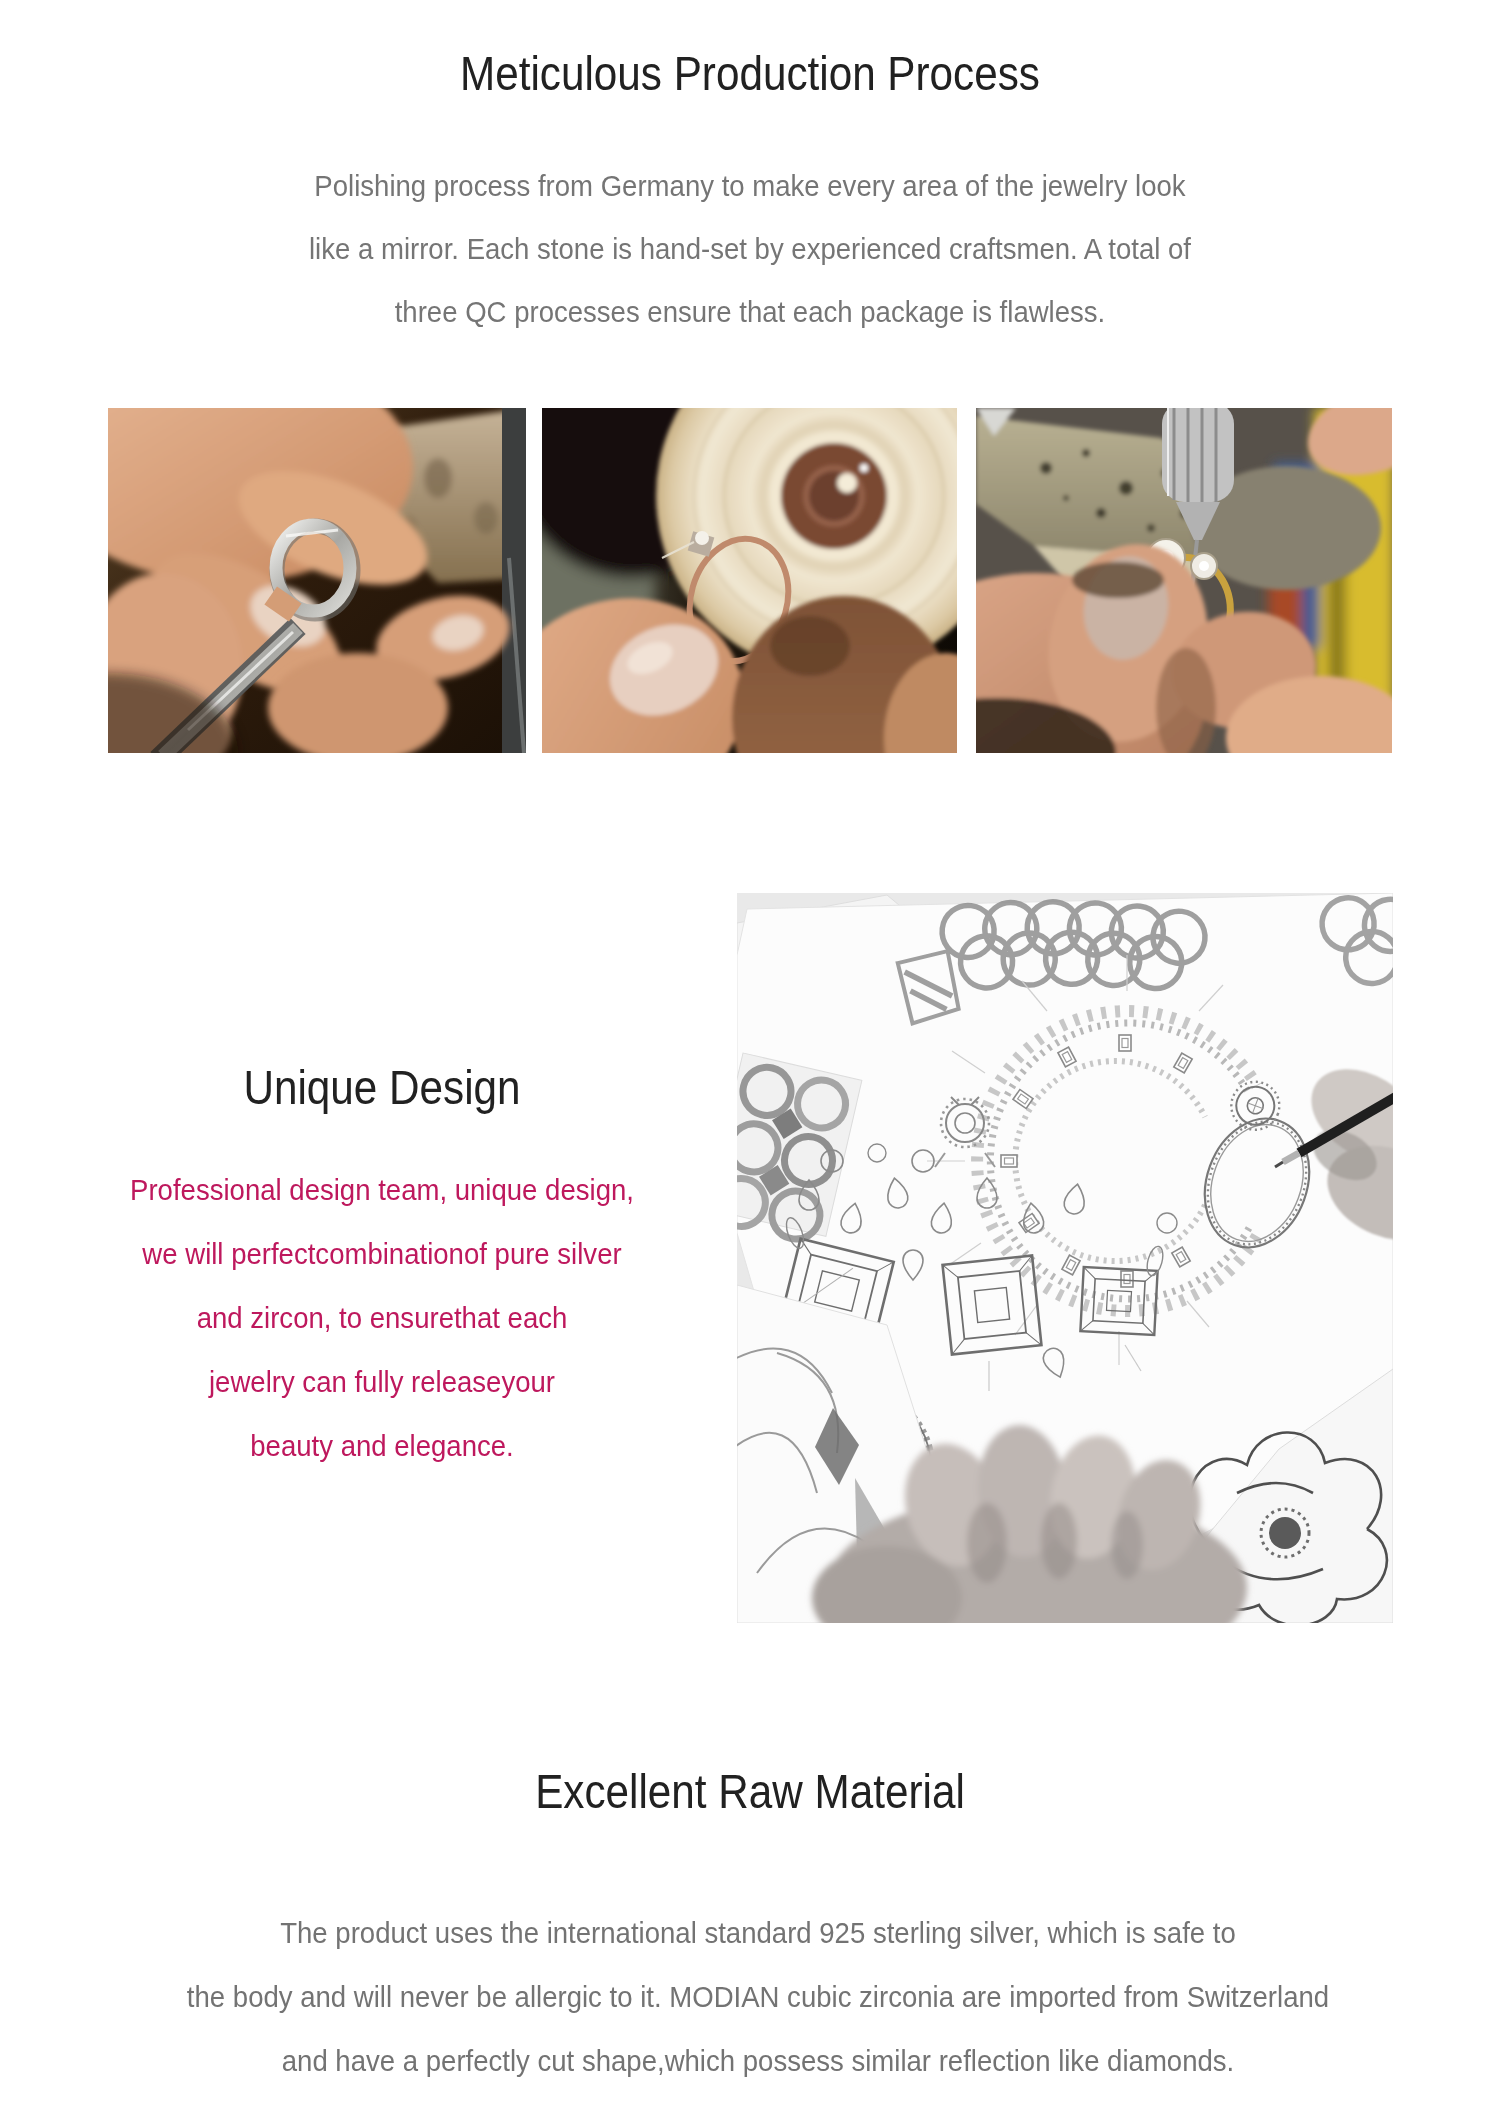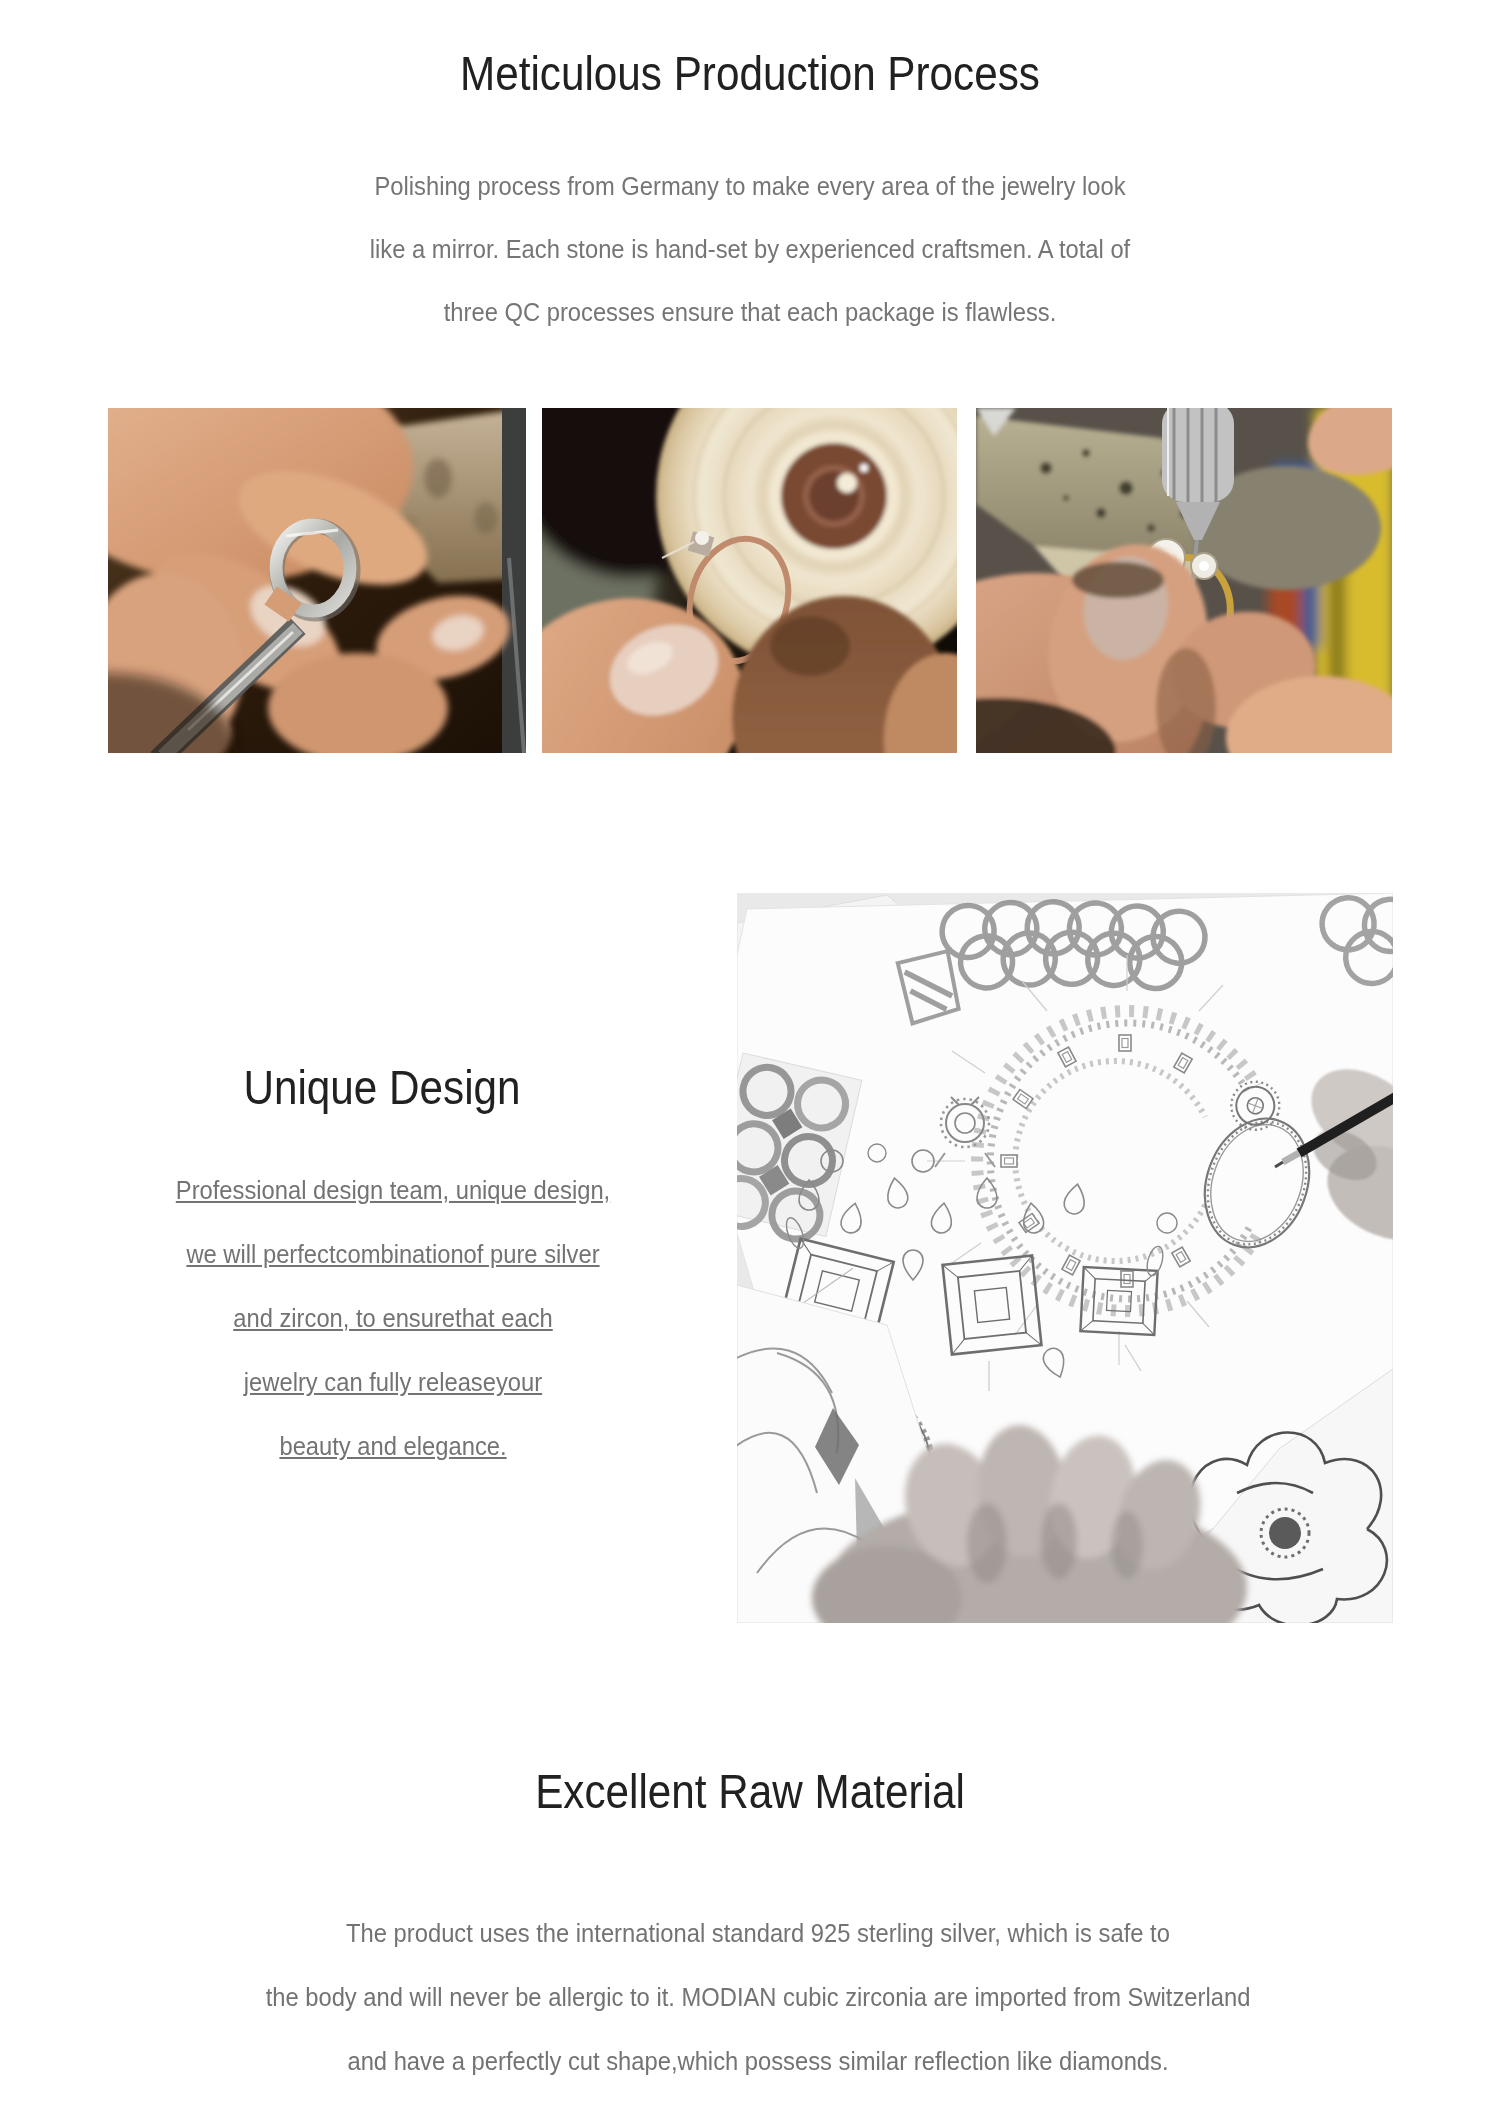--- a/index.html
+++ b/index.html
@@ -2,30 +2,30 @@
 <html><head>
 <meta charset="utf-8">
 <style>
   html,body{margin:0;padding:0;background:#fff;}
   .page{position:relative;width:1500px;height:2118px;background:#fff;overflow:hidden;
         font-family:"Liberation Sans",sans-serif;border-radius:7px;}
   .cx{text-align:center;}
   .h-title{position:absolute;left:0;width:1500px;font-size:48px;line-height:60px;color:#212121;
            font-weight:400;letter-spacing:0px;transform:scaleX(.88);transform-origin:50% 50%;}
   .body-line{display:block;transform:scaleX(.95);transform-origin:50% 50%;white-space:nowrap;}
-  .para{position:absolute;font-size:25px;color:#757575;text-align:center;}
+  .para{position:absolute;font-size:29px;color:#757575;text-align:center;}
   #para-production{left:0;top:155px;width:1500px;line-height:63px;}
   #title-production{top:44px;}
   .photo{position:absolute;top:408px;height:345px;overflow:hidden;}
   #photo1{left:108px;width:418px;}
   #photo2{left:542px;width:415px;}
   #photo3{left:976px;width:416px;}
   #sketch-photo{position:absolute;left:737px;top:893px;width:656px;height:730px;overflow:hidden;}
   #title-design{top:1058px;left:-368px;}  
-  #para-design{left:93px;top:1158px;width:600px;line-height:64px;color:#737373;text-decoration:underline;}
+  #para-design{left:82px;top:1158px;width:600px;line-height:64px;color:#be185d;}
   #title-material{top:1762px;}
   #subtitle-material{position:absolute;left:0;top:1840px;width:1500px;font-size:30px;line-height:42px;
                      color:#8d8d8d;text-align:center;}
   #subtitle-material .body-line{transform:scaleX(.95);}
   #para-material{left:8px;top:1901px;width:1500px;line-height:64px;color:#737373;}
   svg{display:block;}
 </style>
 </head>
 <body>
 

